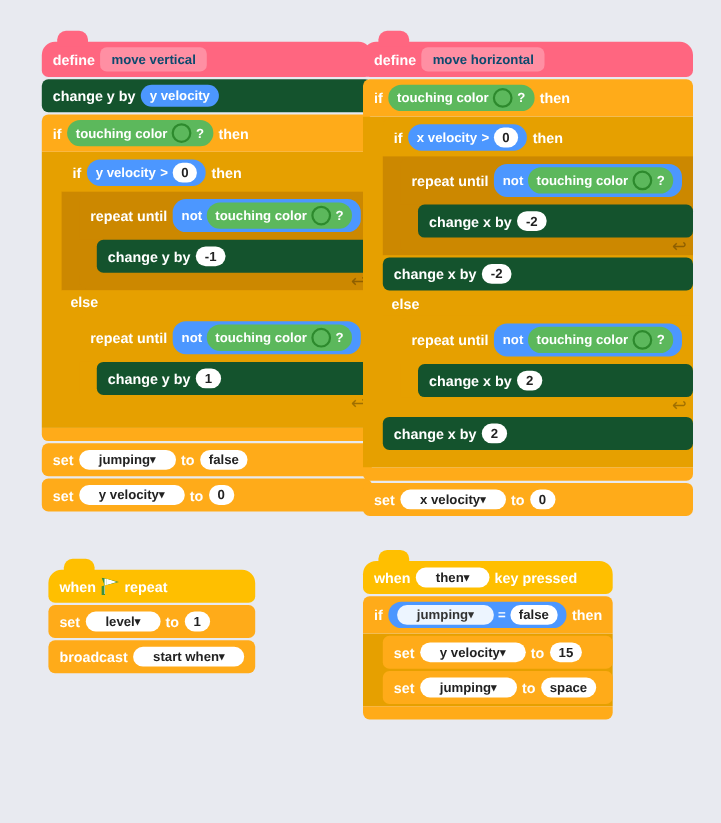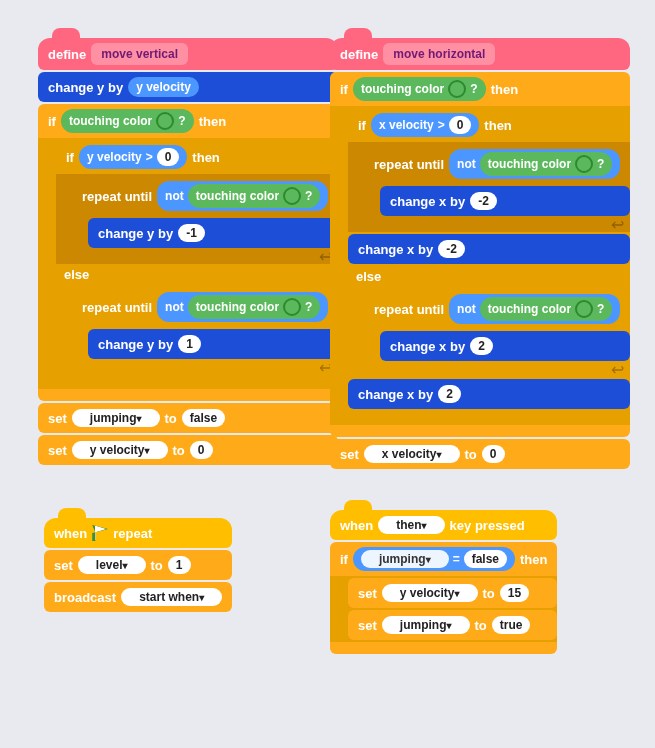--- a/index.html
+++ b/index.html
@@ -123,21 +123,21 @@
       left: 14px;
       width: 28px;
       height: 14px;
       border-radius: 8px 8px 0 0;
       background: inherit;
     }
 
     
     .bg-orange { background: #ffab19; }
     .bg-pink { background: #ff6680; }
-    .bg-blue { background: #1d4ed8; }
+    .bg-blue { background: #14532d; }
     .bg-gold { background: #e6a000; }
     .r-all { border-radius: 8px; }
     .r-none { border-radius: 0; }
 
     
     .c-inner {
       padding-left: 16px;
       display: flex;
       flex-direction: column;
       gap: 0;
@@ -153,21 +153,21 @@
   </style>
 </head>
 <body>
 
 <div class="canvas">
 
   <div class="sb-stack" style="left:38px; top:38px;">
 
     <div class="sb-block bg-pink r-all hat-top" style="border-radius:12px 12px 6px 6px; margin-bottom:2px;">
       <span class="lbl">define</span>
-      <span class="sb-val" style="background:#ff8fa3; color:#701a75; border-radius:6px; padding:4px 10px;">move vertical</span>
+      <span class="sb-val" style="background:#ff8fa3; color:#0c4a6e; border-radius:6px; padding:4px 10px;">move vertical</span>
     </div>
 
     <div class="sb-block bg-blue r-all" style="margin-bottom:2px; border-radius:6px;">
       <span class="lbl">change y by</span>
       <span class="sb-bool-blue">
         <span>y velocity</span>
       </span>
     </div>
 
     <div style="display:flex;flex-direction:column;">
@@ -263,21 +263,21 @@
       <span class="lbl">to</span>
       <span class="sb-val">0</span>
     </div>
 
   </div>
 
   <div class="sb-stack" style="left:330px; top:38px;">
 
     <div class="sb-block bg-pink r-all hat-top" style="border-radius:12px 12px 6px 6px; margin-bottom:2px;">
       <span class="lbl">define</span>
-      <span class="sb-val" style="background:#ff8fa3; color:#701a75; border-radius:6px; padding:4px 10px;">move horizontal</span>
+      <span class="sb-val" style="background:#ff8fa3; color:#0c4a6e; border-radius:6px; padding:4px 10px;">move horizontal</span>
     </div>
 
     <div style="display:flex;flex-direction:column;">
       <div class="sb-block bg-orange" style="border-radius:6px 6px 0 0;">
         <span class="lbl">if</span>
         <span class="sb-bool">
           <span>touching color</span>
           <span class="sb-circ"></span>
           <span>?</span>
         </span>
@@ -422,21 +422,21 @@
           <span class="lbl">set</span>
           <span class="sb-drop">y velocity</span>
           <span class="lbl">to</span>
           <span class="sb-val">15</span>
         </div>
 
         <div class="sb-block bg-orange r-all" style="border-radius:6px;">
           <span class="lbl">set</span>
           <span class="sb-drop">jumping</span>
           <span class="lbl">to</span>
-          <span class="sb-val">true</span>
+          <span class="sb-val">space</span>
         </div>
 
       </div>
 
       <div class="bg-orange" style="height:12px; border-radius:0 0 6px 6px;"></div>
     </div>
 
   </div>
 
 </div>

